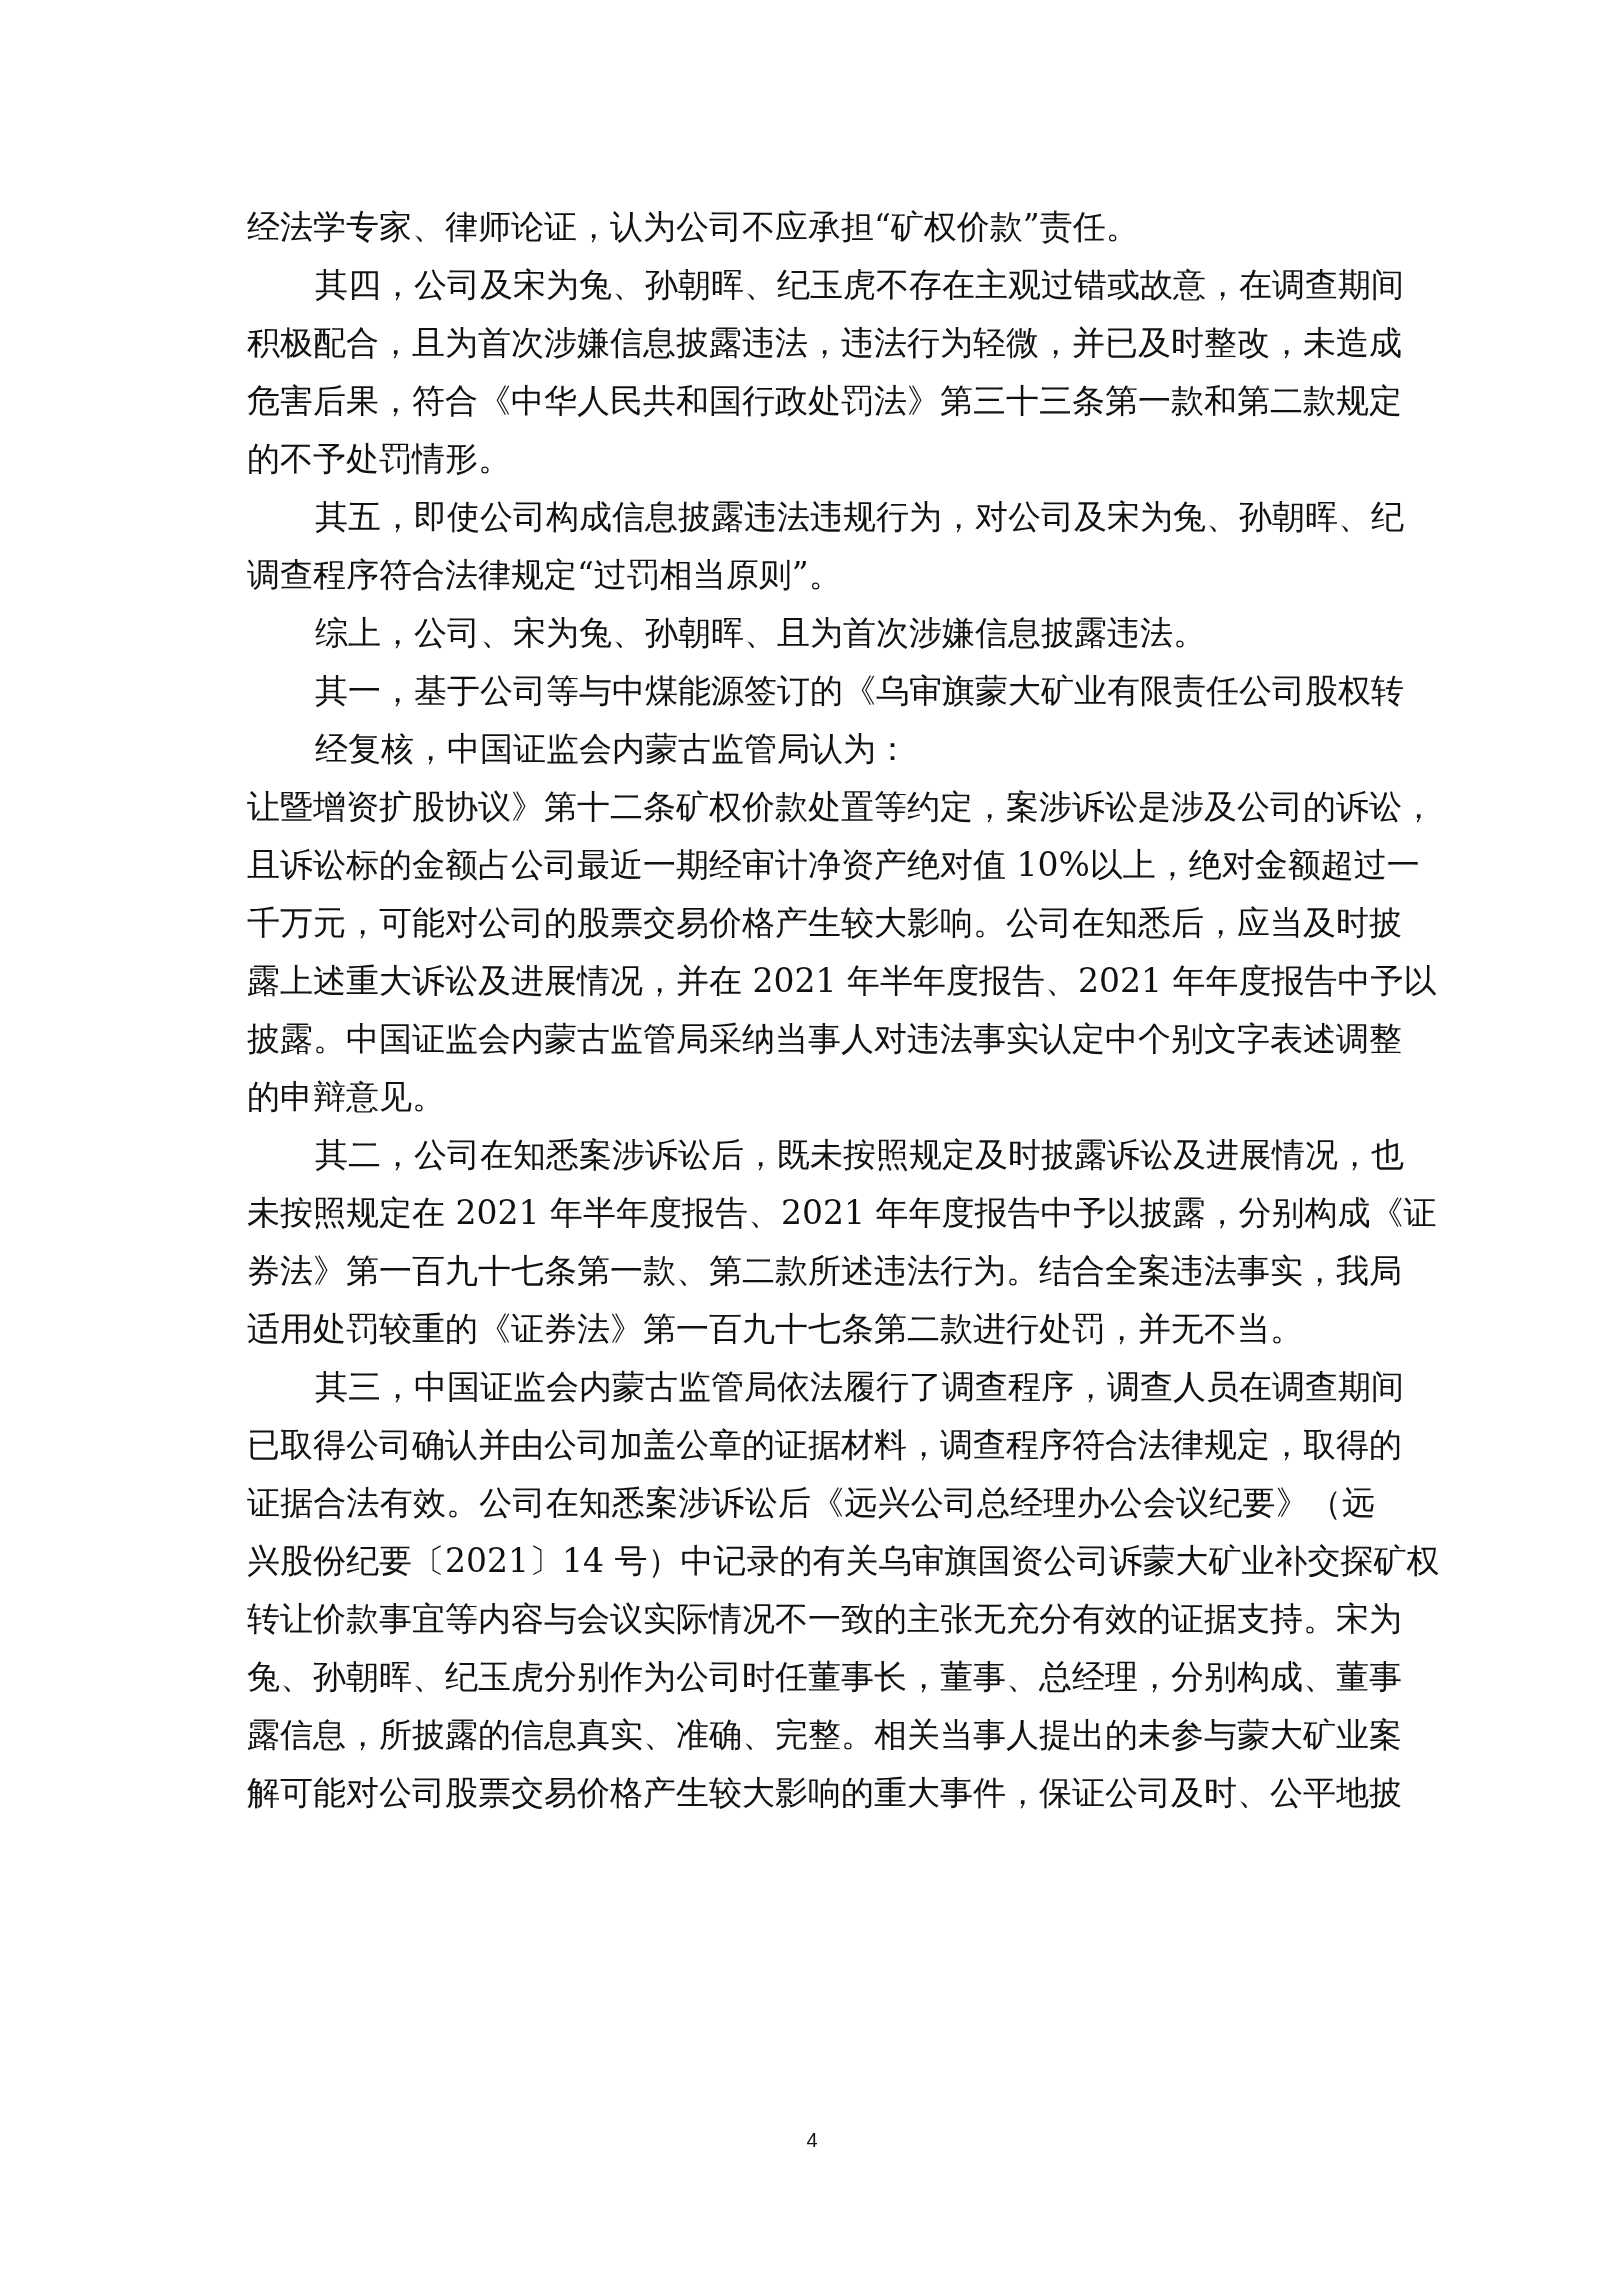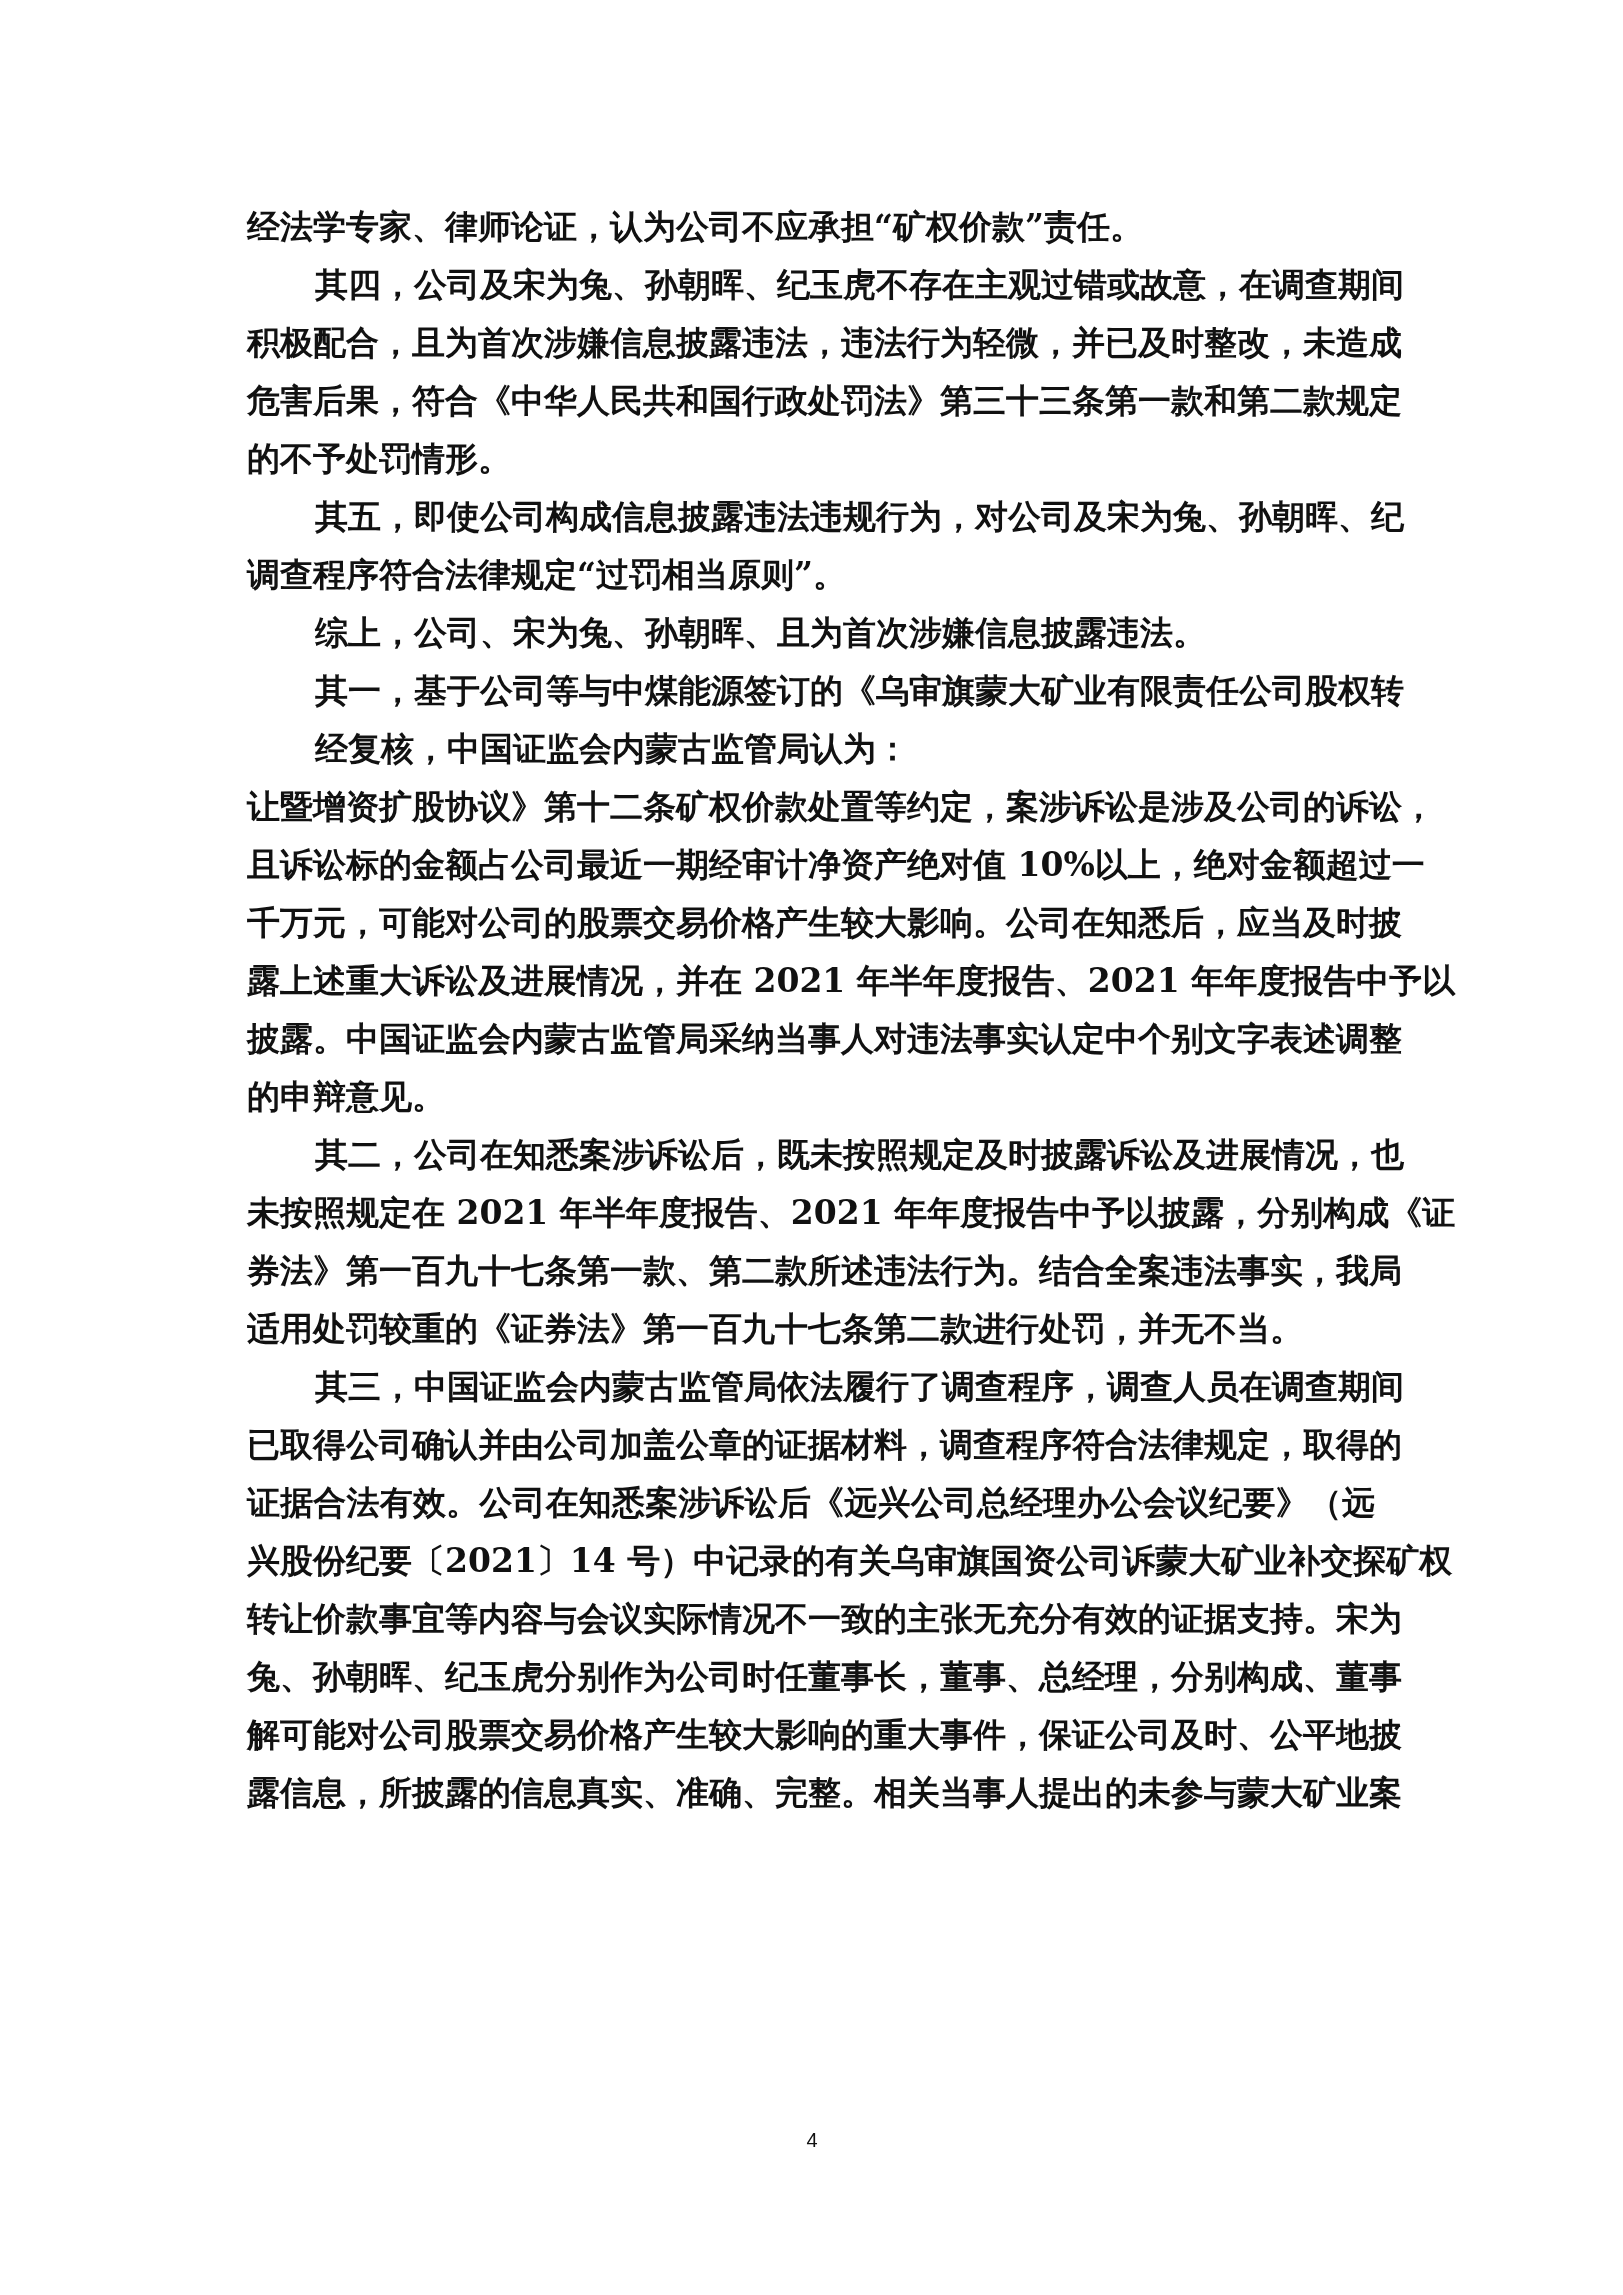--- a/index.html
+++ b/index.html
@@ -1,21 +1,21 @@
 <!DOCTYPE html>
 <html style="font-size:13.5px"><head>
 <meta charset="utf-8">
 <style>
   html, body { margin:0; padding:0; background:#ffffff; }
   body { width:1623px; height:2295px; position:relative; overflow:hidden;
          font-family:"DejaVu Serif","Liberation Serif",serif; color:#111; }
   #page { position:absolute; left:0; top:0; width:1623px; height:2295px; background:#fff; }
   #body-text { position:absolute; left:247px; top:198px; width:1128px; }
   .line { height:58px; line-height:58px; font-size:33px; white-space:nowrap; overflow:visible;
-          text-align:justify; text-align-last:justify;font-weight:bold; }
+          text-align:justify; text-align-last:justify; }
   .line.last { text-align:left; text-align-last:left; }
   .line.indent { padding-left:68px; }
   #page-number { position:absolute; left:795px; top:2129px; width:34px; text-align:center;
                  font-family:"Liberation Sans","DejaVu Sans",sans-serif; font-size:20px; color:#111; }
 </style>
 </head>
 <body>
 
 <div id="page">
   <div id="body-text">
@@ -38,18 +38,18 @@
       <div class="line indent">其二，公司在知悉案涉诉讼后，既未按照规定及时披露诉讼及进展情况，也</div>
       <div class="line">未按照规定在 2021 年半年度报告、2021 年年度报告中予以披露，分别构成《证</div>
       <div class="line">券法》第一百九十七条第一款、第二款所述违法行为。结合全案违法事实，我局</div>
       <div class="line last">适用处罚较重的《证券法》第一百九十七条第二款进行处罚，并无不当。</div>
       <div class="line indent">其三，中国证监会内蒙古监管局依法履行了调查程序，调查人员在调查期间</div>
       <div class="line">已取得公司确认并由公司加盖公章的证据材料，调查程序符合法律规定，取得的</div>
       <div class="line">证据合法有效。公司在知悉案涉诉讼后《远兴公司总经理办公会议纪要》（远</div>
       <div class="line">兴股份纪要〔2021〕14 号）中记录的有关乌审旗国资公司诉蒙大矿业补交探矿权</div>
       <div class="line">转让价款事宜等内容与会议实际情况不一致的主张无充分有效的证据支持。宋为</div>
       <div class="line">兔、孙朝晖、纪玉虎分别作为公司时任董事长，董事、总经理，分别构成、董事</div>
+      <div class="line">露信息，所披露的信息真实、准确、完整。相关当事人提出的未参与蒙大矿业案</div>
       <div class="line">解可能对公司股票交易价格产生较大影响的重大事件，保证公司及时、公平地披</div>
-      <div class="line">露信息，所披露的信息真实、准确、完整。相关当事人提出的未参与蒙大矿业案</div>
     </div>
   <div id="page-number">4</div>
 </div>
 
 
 </body></html>

